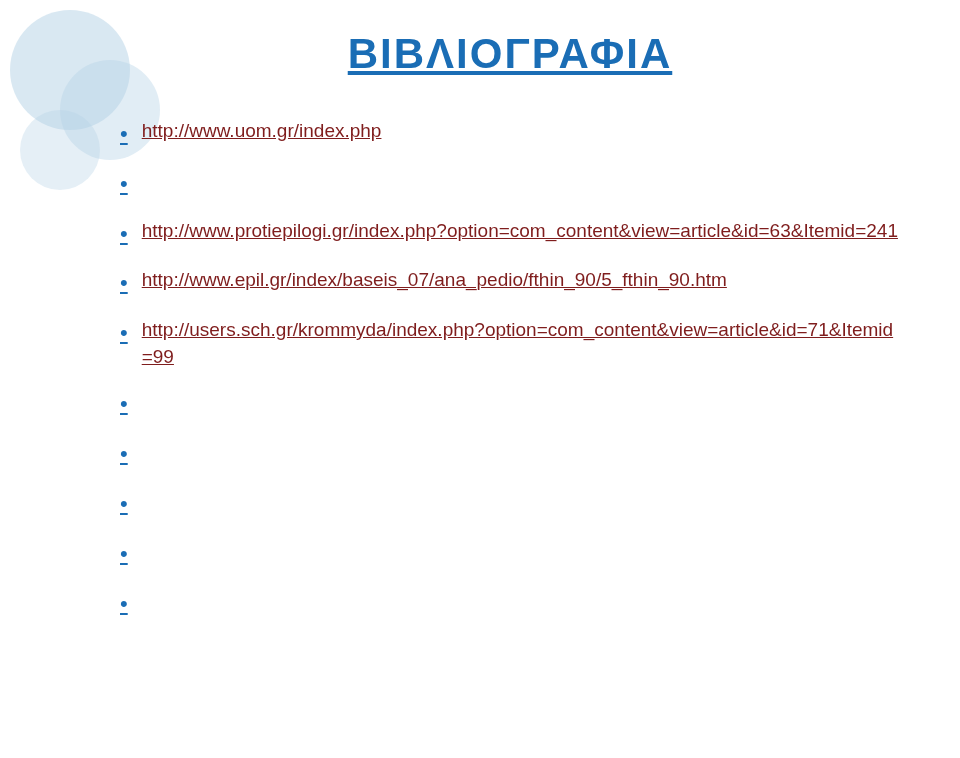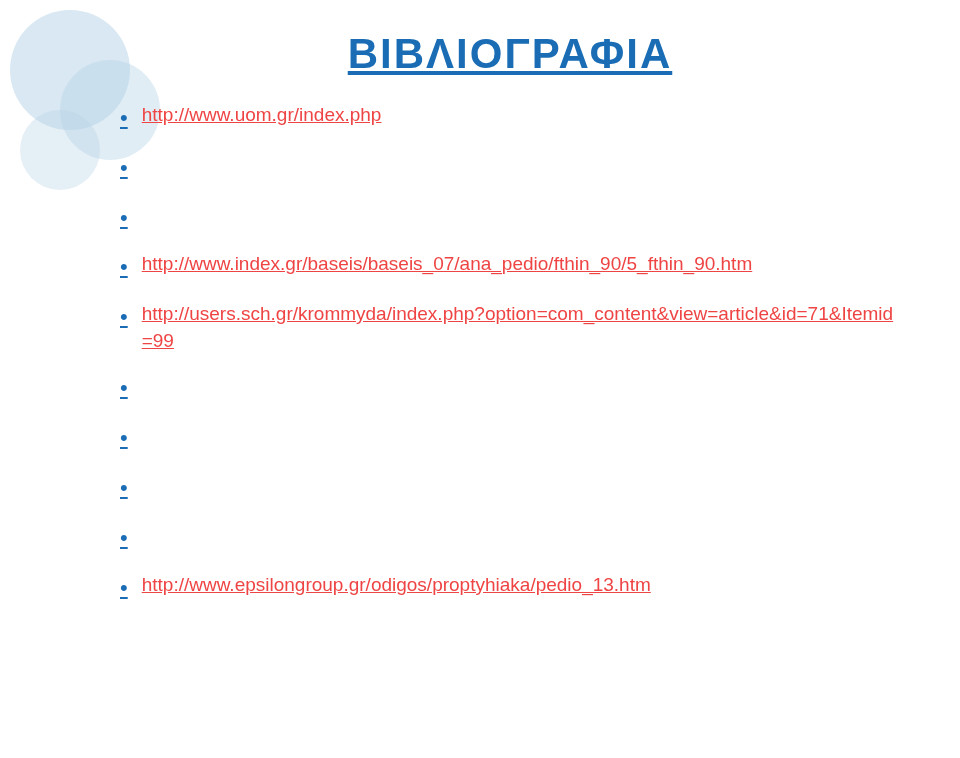--- a/index.html
+++ b/index.html
@@ -60,21 +60,21 @@
       position: relative;
       padding: 30px 60px 30px 120px;
     }
 
     .page-title {
       text-align: center;
       font-size: 42px;
       font-weight: bold;
       color: #1a6db5;
       text-decoration: underline;
-      margin-bottom: 24px;
+      margin-bottom: 40px;
       letter-spacing: 2px;
     }
 
     .link-list {
       list-style: none;
       padding: 0;
     }
 
     .link-list li {
       display: flex;
@@ -86,21 +86,21 @@
 
     .bullet {
       color: #1a1a1a;
       font-size: 22px;
       margin-right: 14px;
       margin-top: 1px;
       flex-shrink: 0;
     }
 
     .link-list li a {
-      color: #ef4444;
+      color: #7f1d1d;
       text-decoration: underline;
       word-break: break-all;
     }
 
     .link-list li span {
       color: #1a6db5;
       text-decoration: underline;
       word-break: break-all;
     }
   </style>
@@ -119,39 +119,39 @@
   <ul class="link-list">
   <li>
         <span class="bullet">•</span>
         <a href="#">http://www.uom.gr/index.php</a>
       </li>
       <li>
         <span class="bullet">•</span>
       </li>
       <li>
         <span class="bullet">•</span>
+        <a href="#">http://www.protiepilogi.gr/index.php?option=com_content&amp;view=article&amp;id=63&amp;Itemid=241</a>
       </li>
       <li>
         <span class="bullet">•</span>
-        <a href="#">http://www.index.gr/baseis/baseis_07/ana_pedio/fthin_90/5_fthin_90.htm</a>
+        <a href="#">http://www.epil.gr/index/baseis_07/ana_pedio/fthin_90/5_fthin_90.htm</a>
       </li>
       <li>
         <span class="bullet">•</span>
         <a href="#">http://users.sch.gr/krommyda/index.php?option=com_content&amp;view=article&amp;id=71&amp;Itemid=99</a>
       </li>
       <li>
         <span class="bullet">•</span>
       </li>
       <li>
         <span class="bullet">•</span>
       </li>
       <li>
         <span class="bullet">•</span>
       </li>
       <li>
         <span class="bullet">•</span>
       </li>
       <li>
         <span class="bullet">•</span>
-        <a href="#">http://www.epsilongroup.gr/odigos/proptyhiaka/pedio_13.htm</a>
       </li>
     </ul>
 </div>
 
 </body></html>

